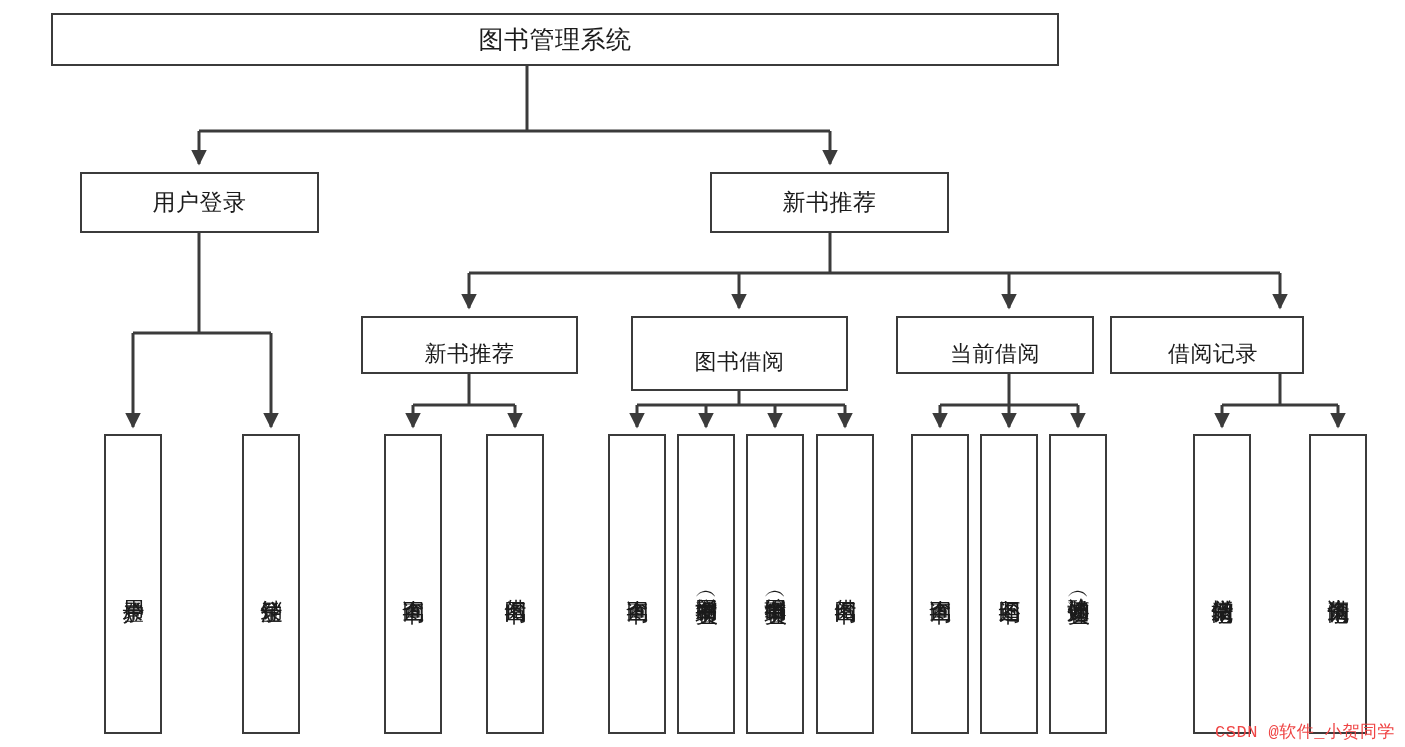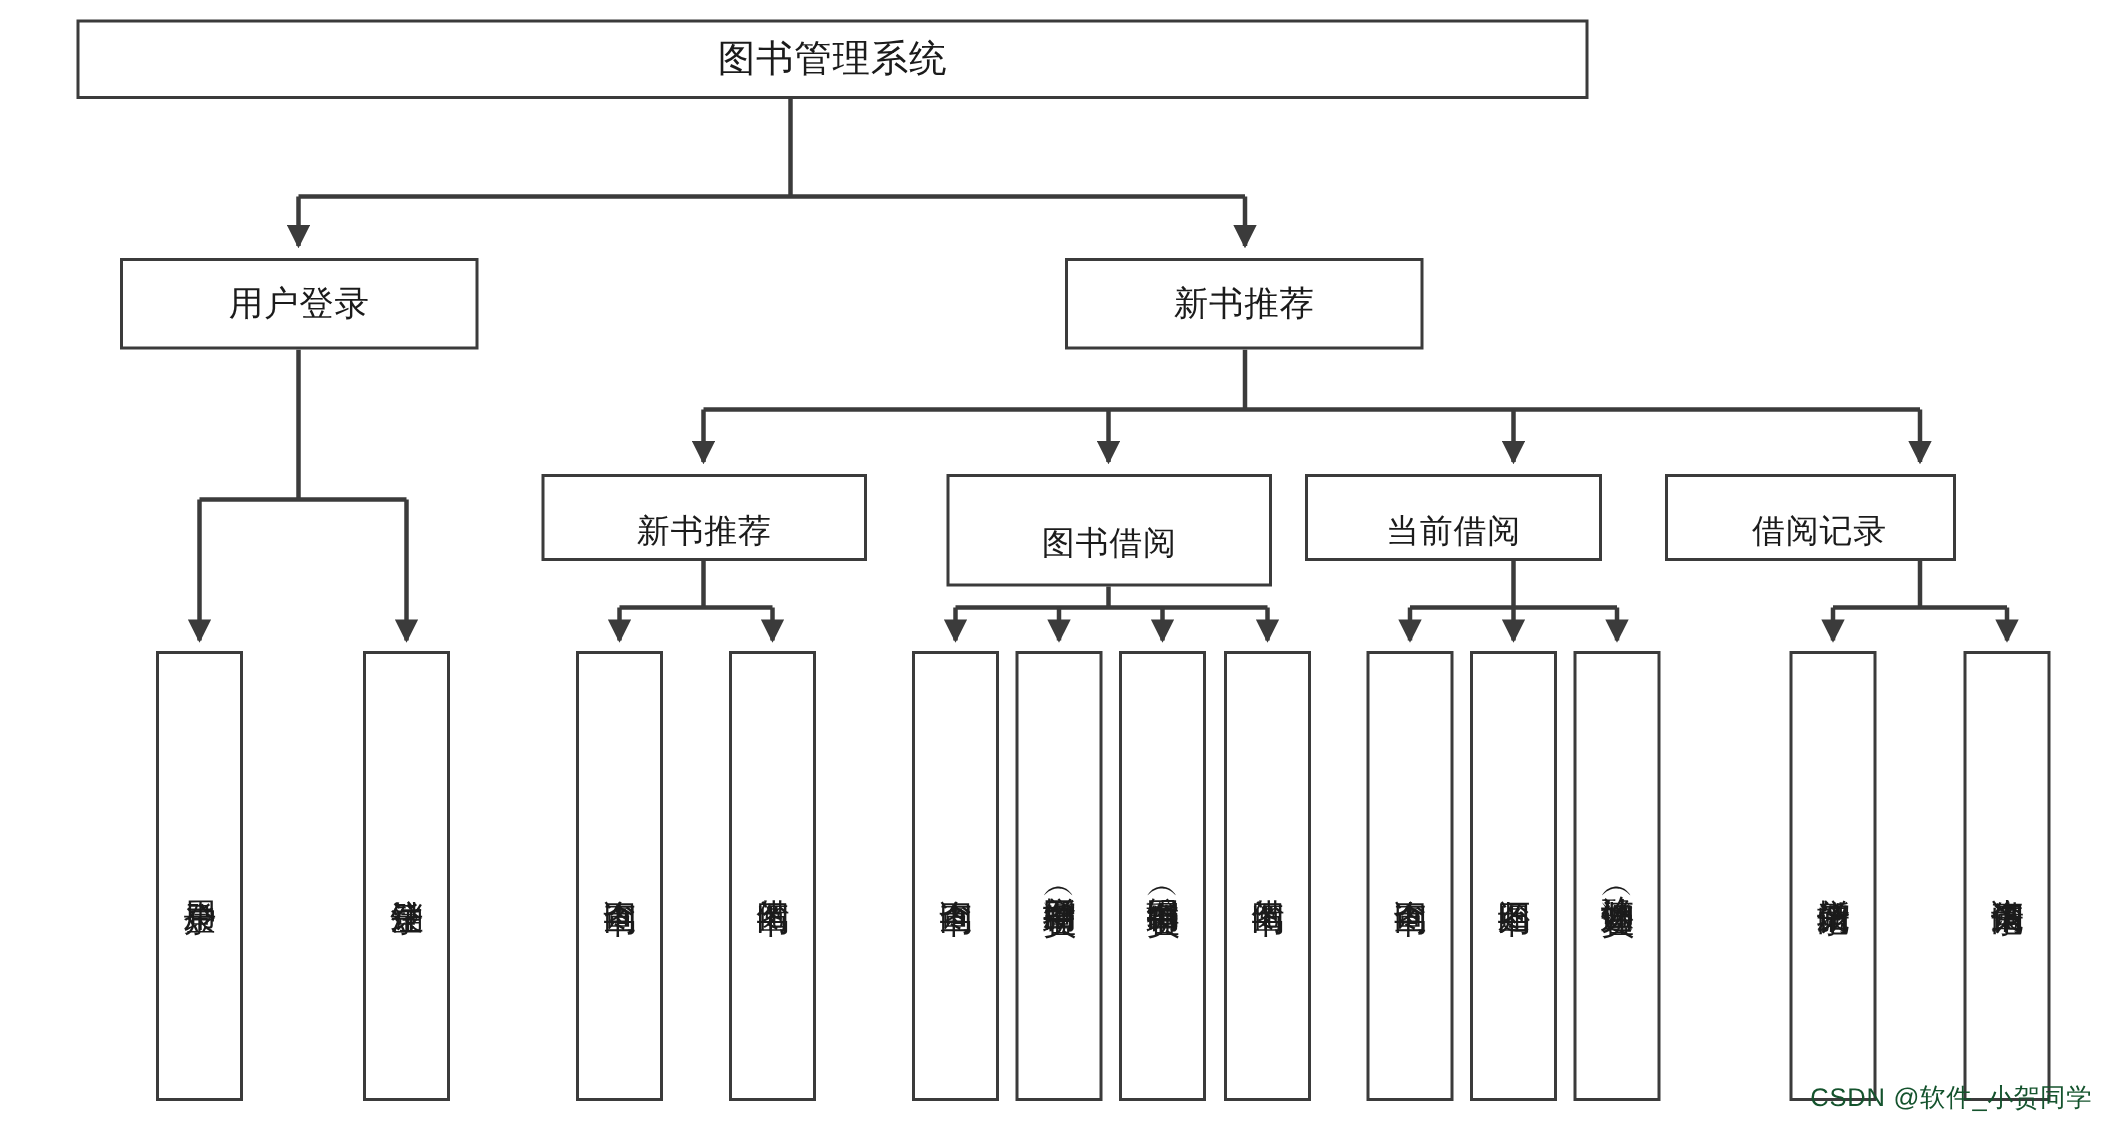--- a/index.html
+++ b/index.html
@@ -57,24 +57,25 @@
     line-height: 1.22;
     letter-spacing: 1px;
     white-space: nowrap;
     max-height: 272px;
   }
   .watermark {
     position: absolute;
     right: 10px;
     bottom: 4px;
     font-size: 17px;
-    color: #14532d;
+    color: #ef4444;
     letter-spacing: 0.5px;
     z-index: 5;
     white-space: nowrap;
+    font-family: Liberation Mono, monospace;
   }
 </style>
 </head>
 <body>
 
 <div id="canvas">
 
   <svg class="wires" viewBox="0 0 1405 747" xmlns="http://www.w3.org/2000/svg">
     <defs>
       <marker id="arrow" viewBox="0 0 10 10" refX="9" refY="5" markerWidth="5.2" markerHeight="5.2" orient="auto-start-reverse">
@@ -135,21 +136,21 @@
   <div class="node node-l2" style="left:710px; top:172px; width:239px; height:61px;">
     <span class="lbl">新书推荐</span>
   </div>
 
   <div class="node node-l3" style="left:361px; top:316px; width:217px; height:58px;">
     <span class="lbl">新书推荐</span>
   </div>
   <div class="node node-l3" style="left:631px; top:316px; width:217px; height:75px;">
     <span class="lbl">图书借阅</span>
   </div>
-  <div class="node node-l3" style="left:870px; top:316px; width:198px; height:58px;align-items:center;">
+  <div class="node node-l3" style="left:896px; top:316px; width:198px; height:58px;align-items:center;">
     <span class="lbl">当前借阅</span>
   </div>
   <div class="node node-l3" style="left:1110px; top:316px; width:194px; height:58px;padding-left:12px;">
     <span class="lbl">借阅记录</span>
   </div>
 
   <div class="node node-leaf" style="left:104px; top:434px; width:58px; height:300px;">
     <span class="lbl">用户登录</span>
   </div>
   <div class="node node-leaf" style="left:242px; top:434px; width:58px; height:300px;">

